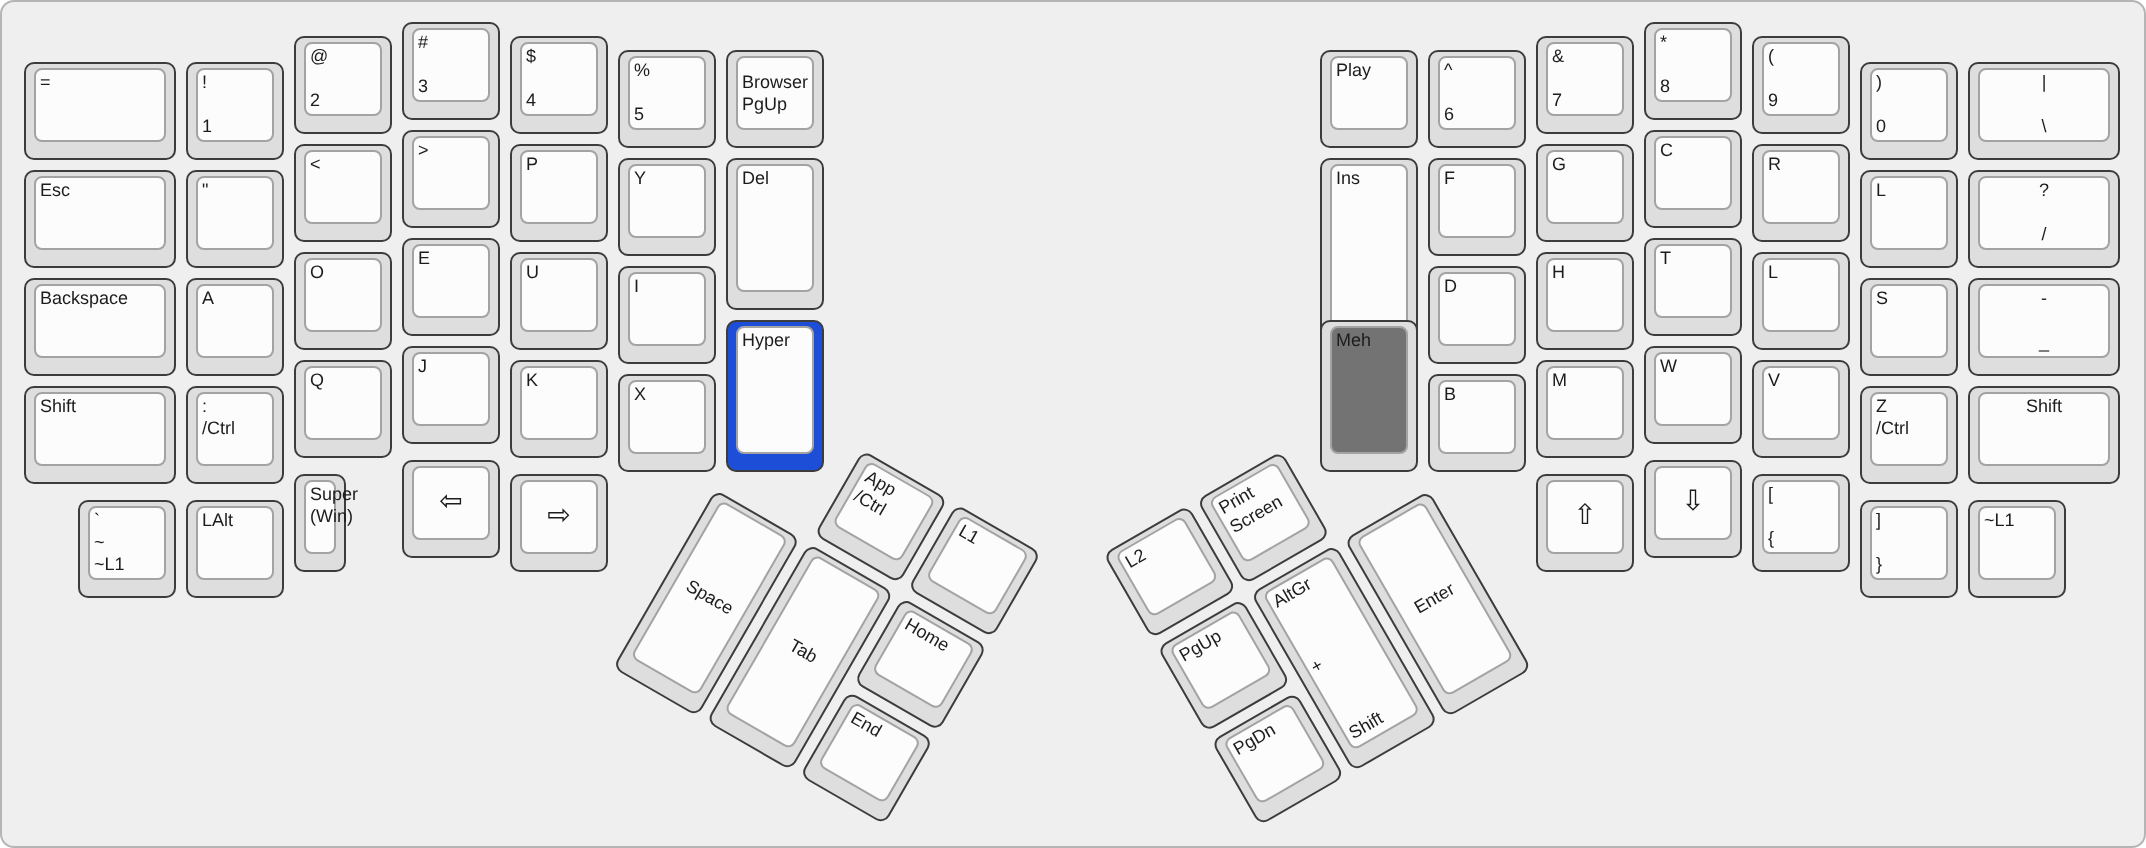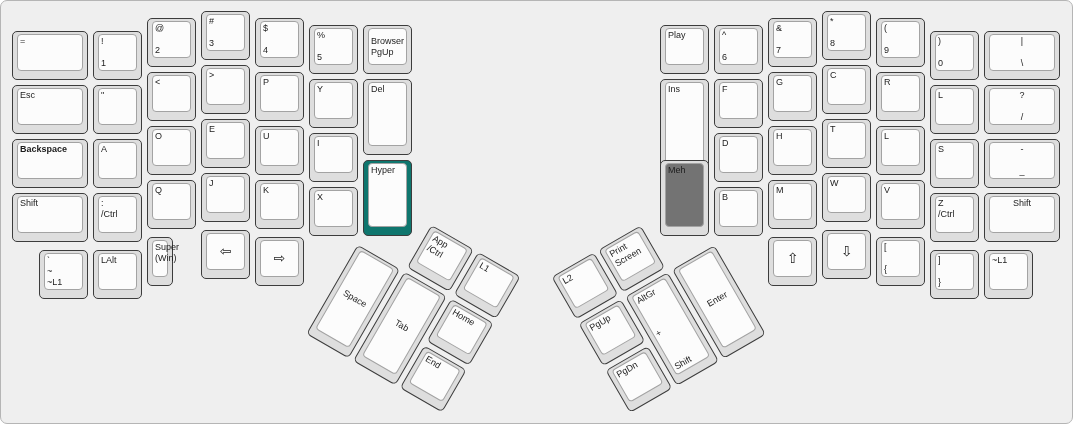--- a/index.html
+++ b/index.html
@@ -114,21 +114,21 @@
       <div class="key" style="left: 308px; top: 78px; width: 49px; height: 49px; background: rgb(222, 222, 222); border-color: rgb(60, 60, 60);">
         <div class="ktop v-tl" style="background: rgb(252, 252, 252); border-color: rgb(163, 163, 163); color: rgb(28, 28, 28);">
           <span>Y</span>
         </div>
       </div>
       <div class="key" style="left: 362px; top: 78px; width: 49px; height: 76px; background: rgb(222, 222, 222); border-color: rgb(60, 60, 60);">
         <div class="ktop v-tl" style="background: rgb(252, 252, 252); border-color: rgb(163, 163, 163); color: rgb(28, 28, 28);">
           <span>Del</span>
         </div>
       </div>
-      <div class="key" style="left: 11px; top: 138px; width: 76px; height: 49px; background: rgb(222, 222, 222); border-color: rgb(60, 60, 60); font-weight: bold;">
+      <div class="key" style="left: 11px; top: 138px; width: 76px; height: 49px; background: rgb(222, 222, 222); border-color: rgb(60, 60, 60);">
         <div class="ktop v-tl" style="background: rgb(252, 252, 252); border-color: rgb(163, 163, 163); color: rgb(28, 28, 28);">
           <span>Backspace</span>
         </div>
       </div>
       <div class="key" style="left: 92px; top: 138px; width: 49px; height: 49px; background: rgb(222, 222, 222); border-color: rgb(60, 60, 60);">
         <div class="ktop v-tl" style="background: rgb(252, 252, 252); border-color: rgb(163, 163, 163); color: rgb(28, 28, 28);">
           <span>A</span>
         </div>
       </div>
       <div class="key" style="left: 146px; top: 125px; width: 49px; height: 49px; background: rgb(222, 222, 222); border-color: rgb(60, 60, 60);">
@@ -175,21 +175,21 @@
       <div class="key" style="left: 254px; top: 179px; width: 49px; height: 49px; background: rgb(222, 222, 222); border-color: rgb(60, 60, 60);">
         <div class="ktop v-tl" style="background: rgb(252, 252, 252); border-color: rgb(163, 163, 163); color: rgb(28, 28, 28);">
           <span>K</span>
         </div>
       </div>
       <div class="key" style="left: 308px; top: 186px; width: 49px; height: 49px; background: rgb(222, 222, 222); border-color: rgb(60, 60, 60);">
         <div class="ktop v-tl" style="background: rgb(252, 252, 252); border-color: rgb(163, 163, 163); color: rgb(28, 28, 28);">
           <span>X</span>
         </div>
       </div>
-      <div class="key" style="left: 362px; top: 159px; width: 49px; height: 76px; background: #0f766e; border-color: rgb(60, 60, 60);">
+      <div class="key" style="left: 362px; top: 159px; width: 49px; height: 76px; background: #1d4ed8; border-color: rgb(60, 60, 60);">
         <div class="ktop v-tl" style="background: rgb(252, 252, 252); border-color: rgb(163, 163, 163); color: rgb(28, 28, 28);">
           <span>Hyper</span>
         </div>
       </div>
       <div class="key" style="left: 38px; top: 249px; width: 49px; height: 49px; background: rgb(222, 222, 222); border-color: rgb(60, 60, 60);">
         <div class="ktop v-spread" style="background: rgb(252, 252, 252); border-color: rgb(163, 163, 163); color: rgb(28, 28, 28);">
           <span>`</span>
           <span>~</span>
           <span>~L1</span>
         </div>

